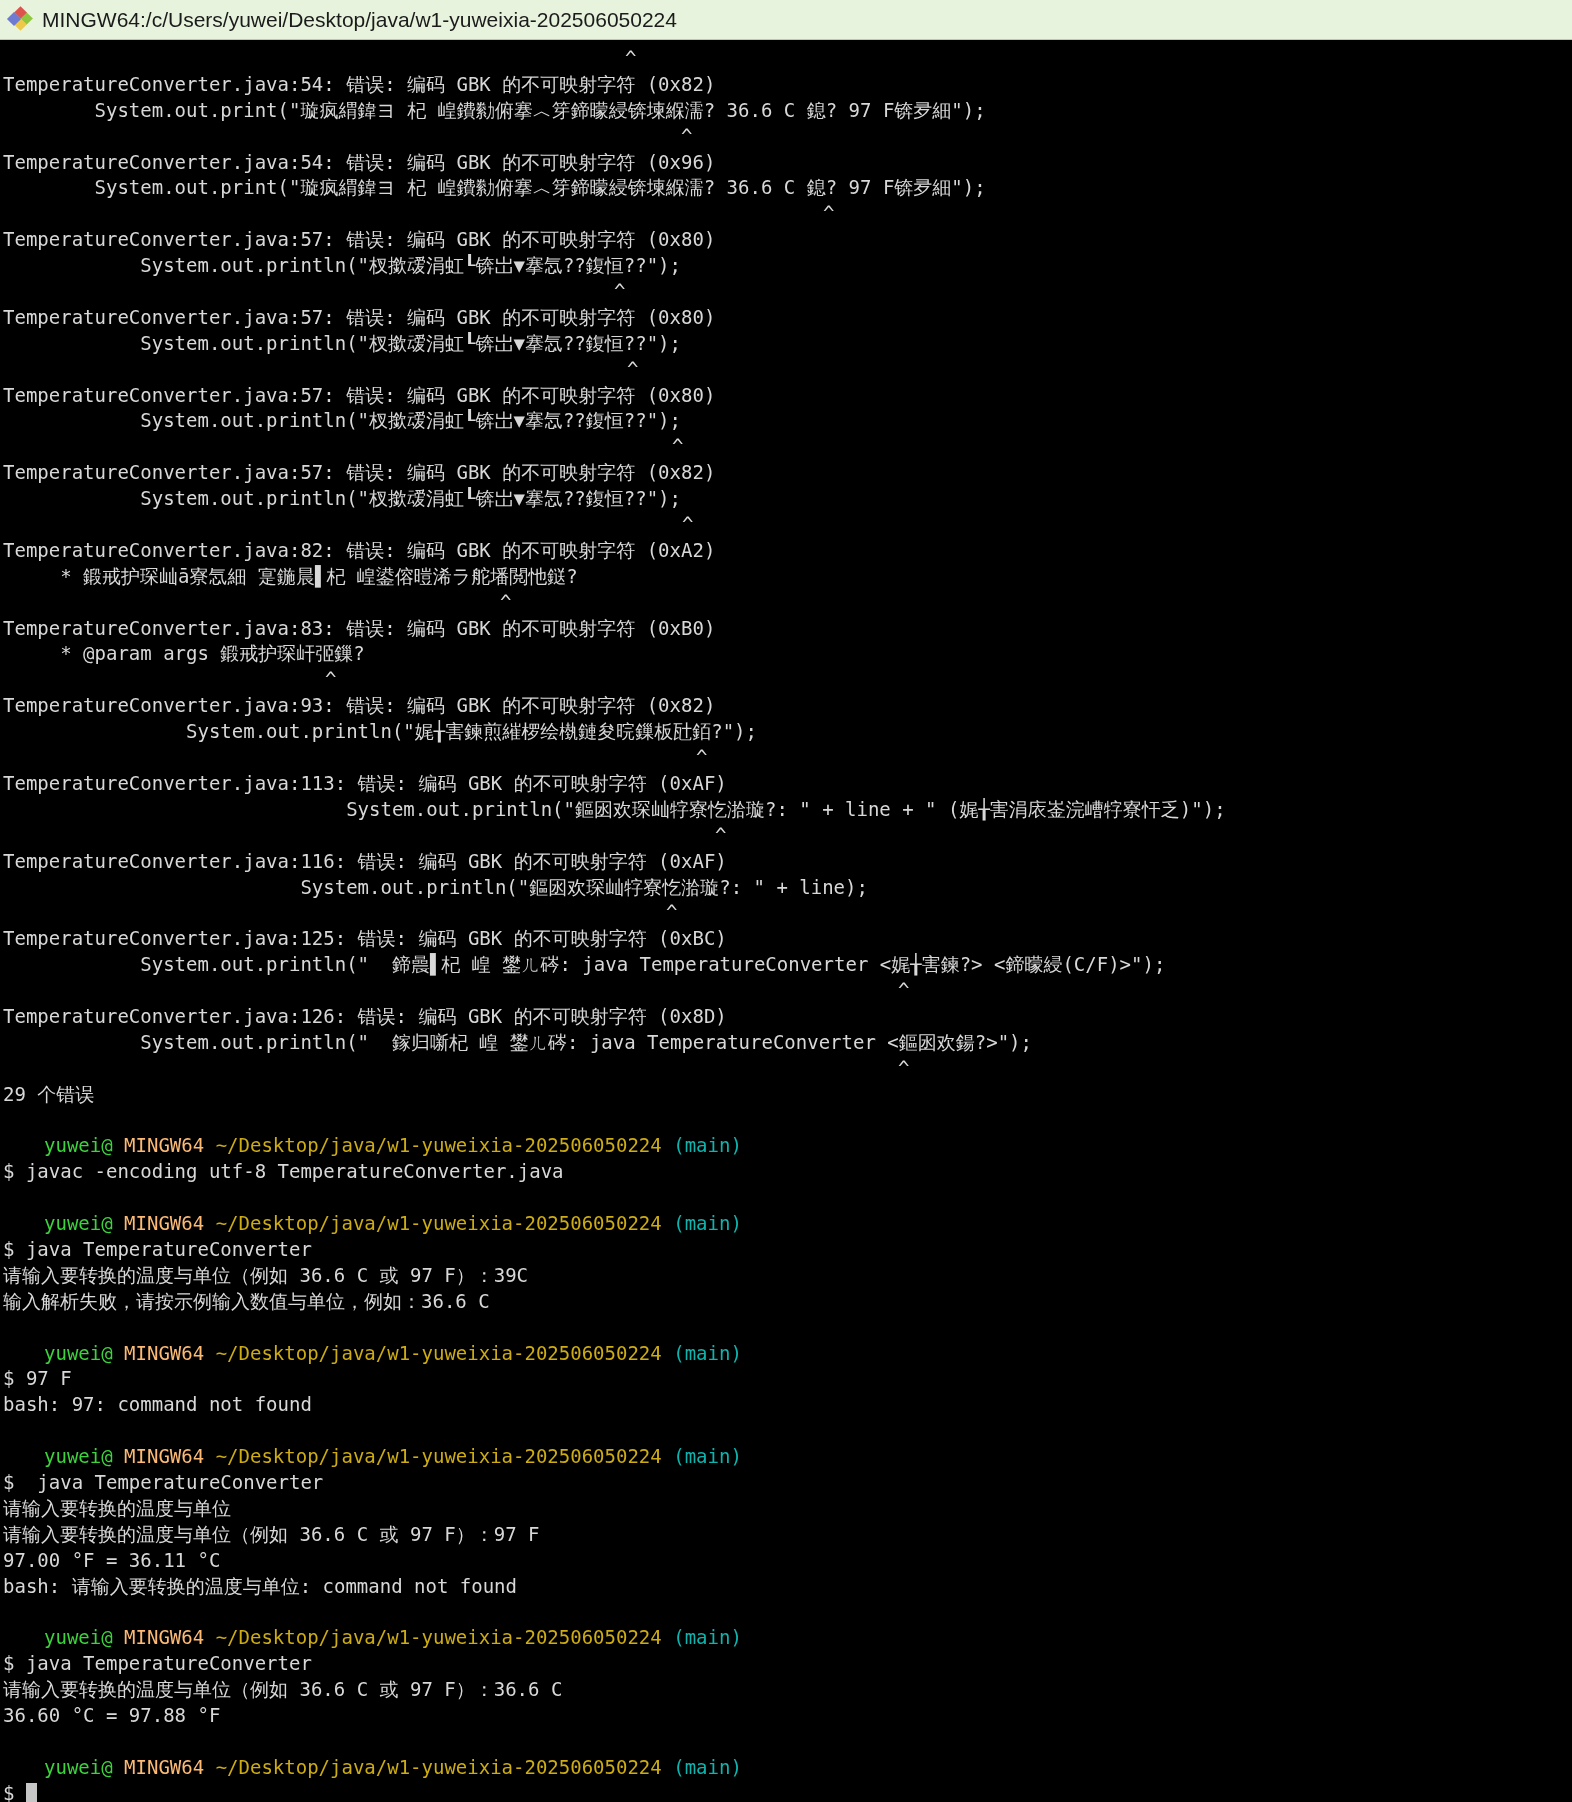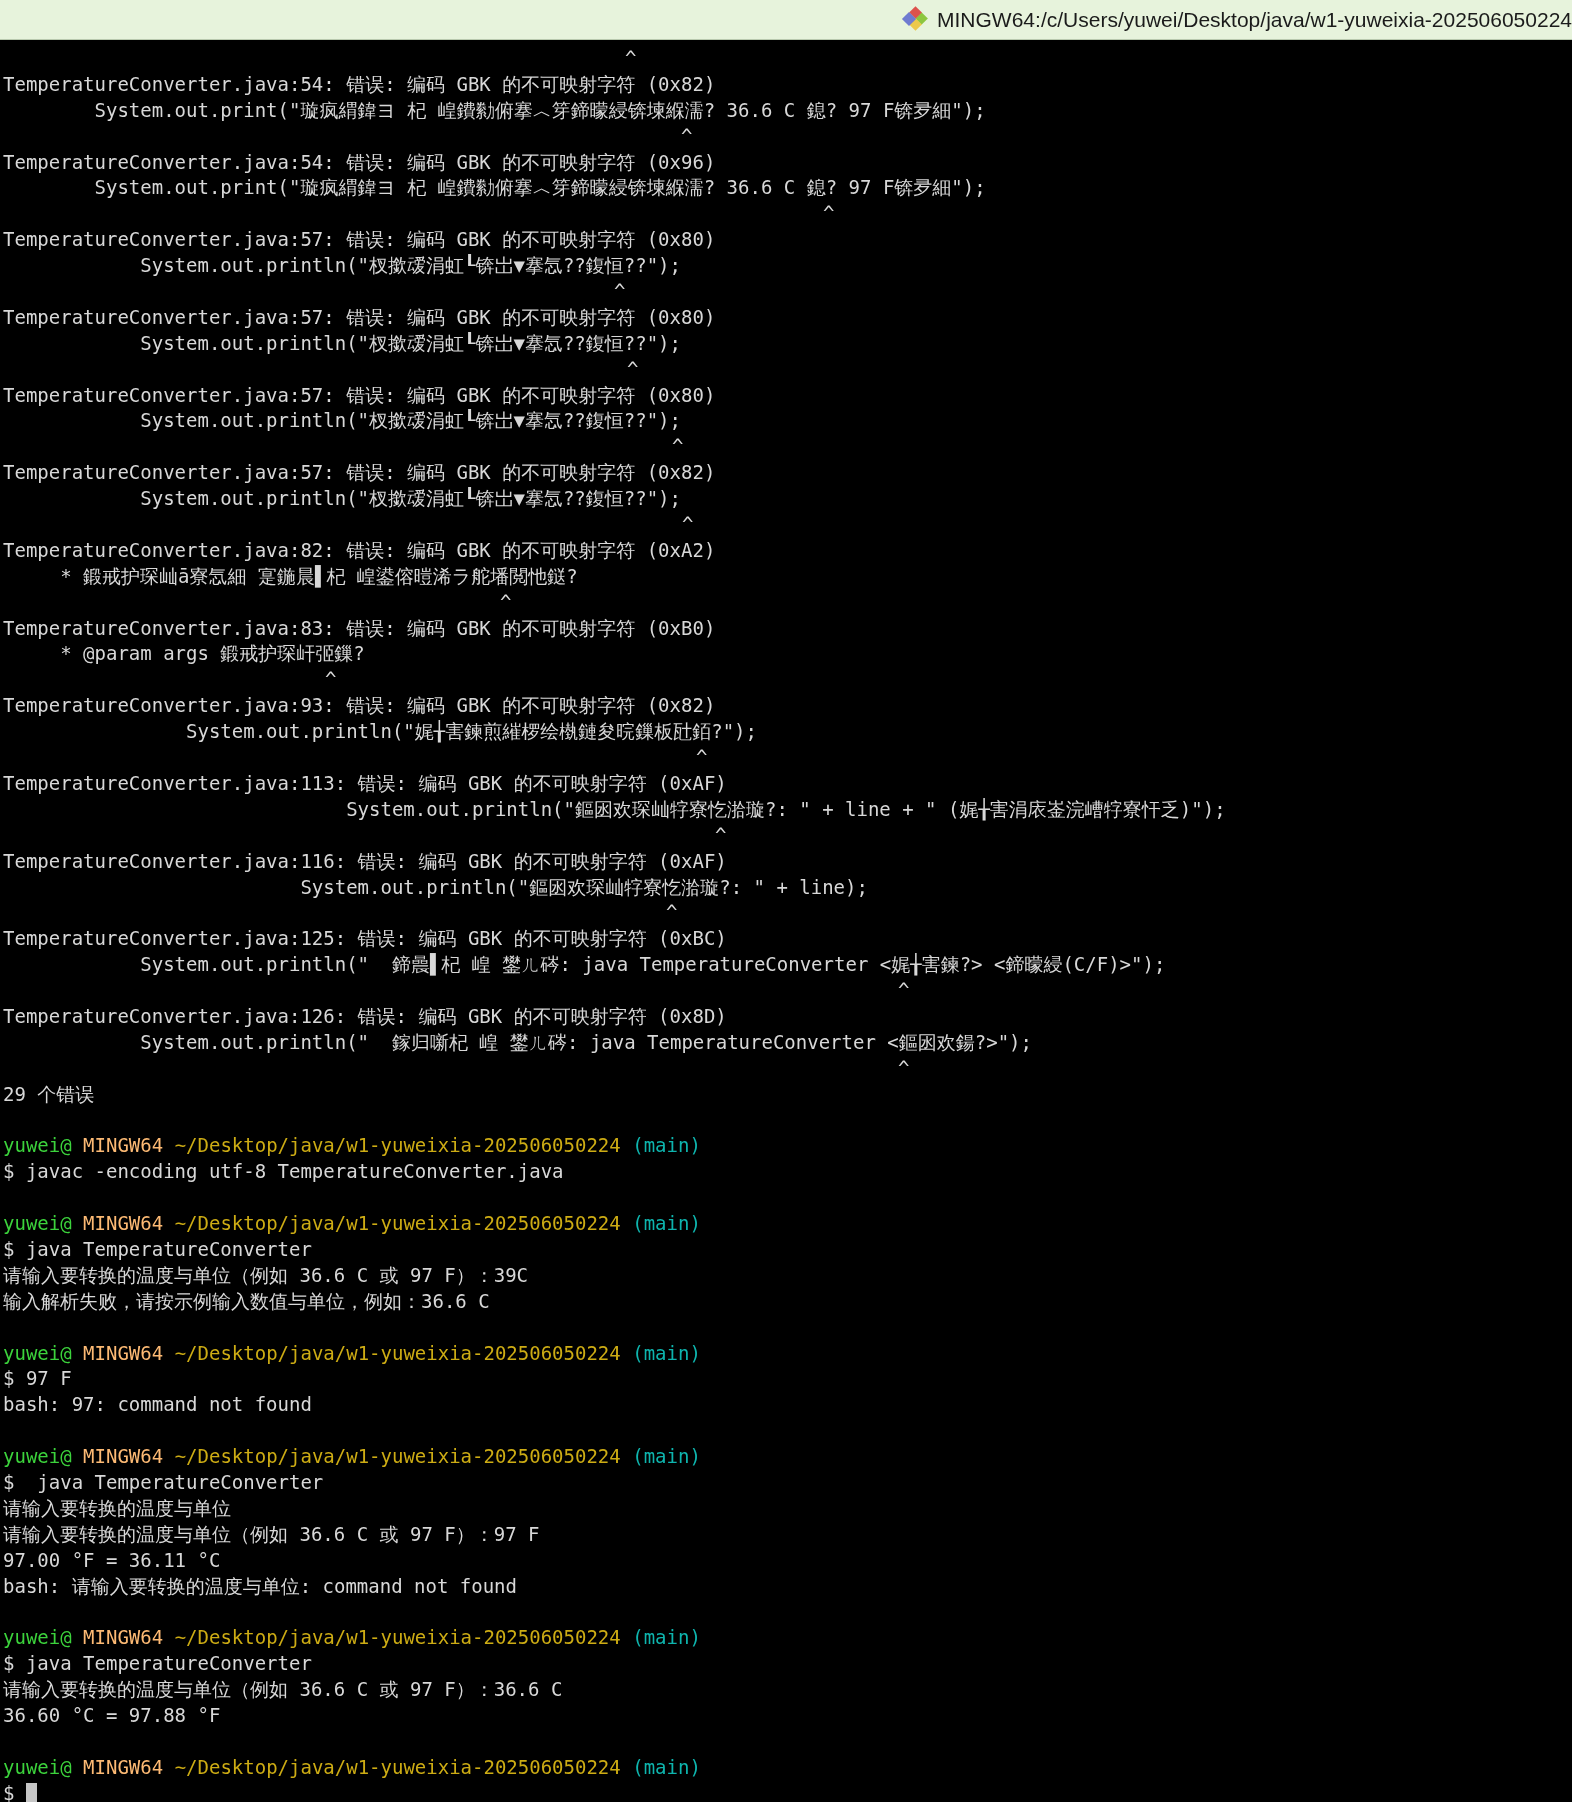--- a/index.html
+++ b/index.html
@@ -1,32 +1,32 @@
 <!DOCTYPE html>
 <html><head>
 <meta charset="utf-8">
 <style>
   html,body{margin:0;padding:0;background:#000;}
   #window{position:relative;width:1572px;height:1802px;overflow:hidden;background:#000;}
   #titlebar{
     position:absolute;top:0;left:0;width:1572px;height:40px;
     background:#e7f3dc;display:flex;align-items:center;
     font-family:"Liberation Sans",sans-serif;font-size:21px;color:#1b1b1b;
-    border-bottom:1px solid #b9c9ae;box-sizing:border-box;justify-content:flex-end;
+    border-bottom:1px solid #b9c9ae;box-sizing:border-box;
   }
   #app-icon{width:28px;height:28px;margin:0 8px 0 6px;flex:0 0 auto;}
   #term{
     position:absolute;top:40px;left:0;right:0;bottom:0;background:#000;
     padding:6px 0 0 3px;
     font-family:"DejaVu Sans Mono",monospace;
     font-size:19px;line-height:25.9px;
     color:#d8d8d8;white-space:pre;overflow:hidden;
   }
   .row{height:25.9px;}
-  .c-green{color:#3cd33c;}
+  .c-green{color:#3cd33c;margin-left:41px;}
   .c-magenta{color:#fdba74;}
   .c-yellow{color:#cdac14;}
   .c-cyan{color:#0eb5ae;text-align:center;}
   .cursor{
     display:inline-block;width:11px;height:21px;background:#c6c6c6;
     vertical-align:-4px;
   }
 </style>
 </head>
 <body>

